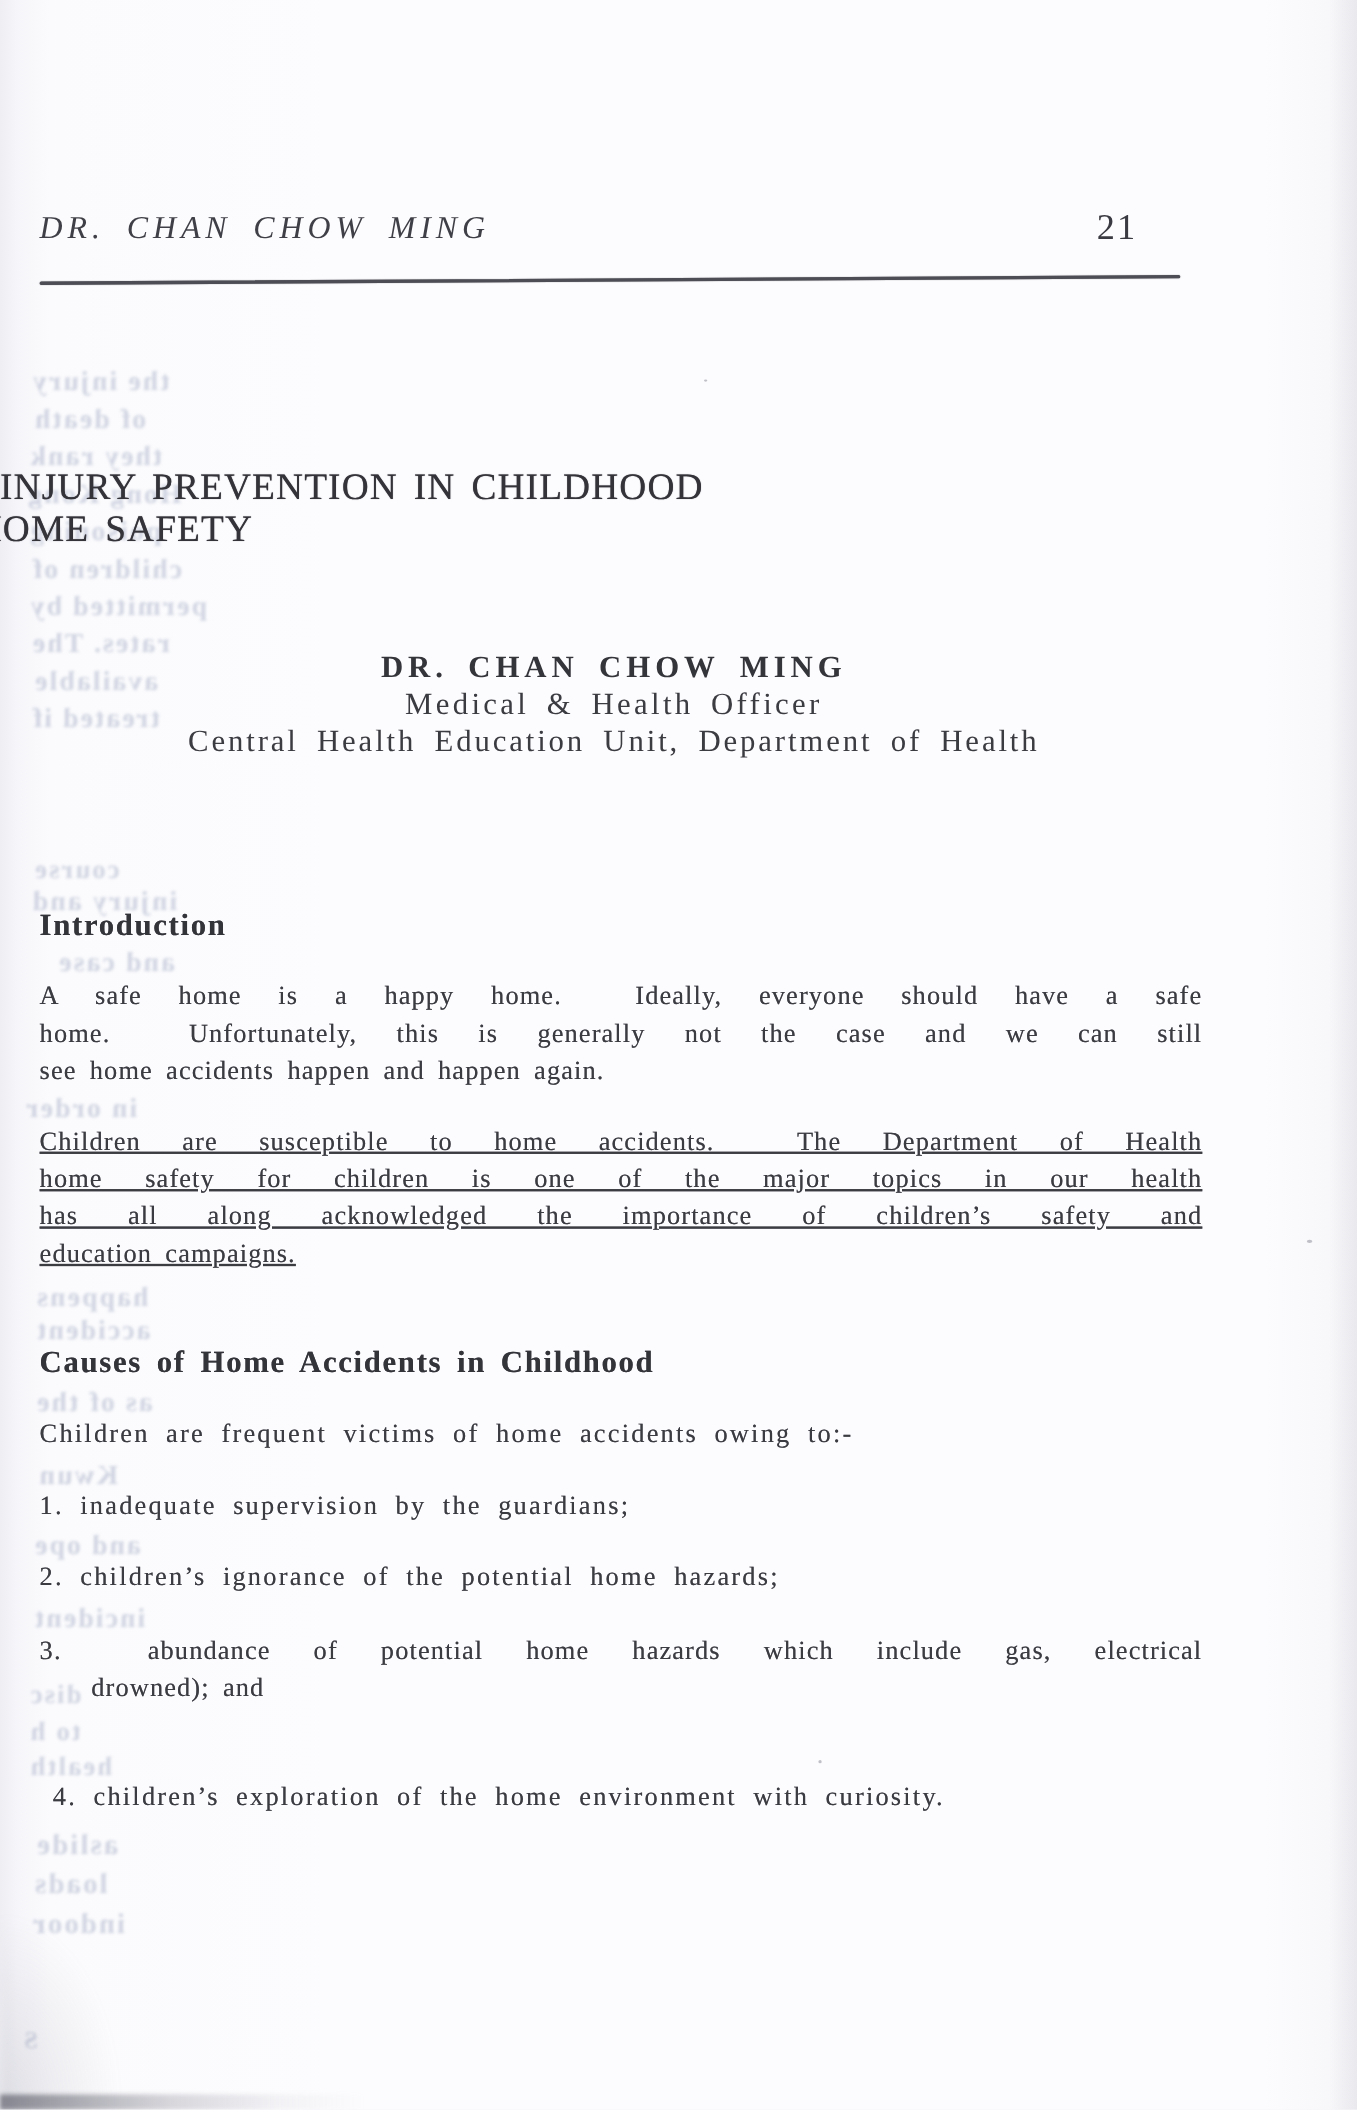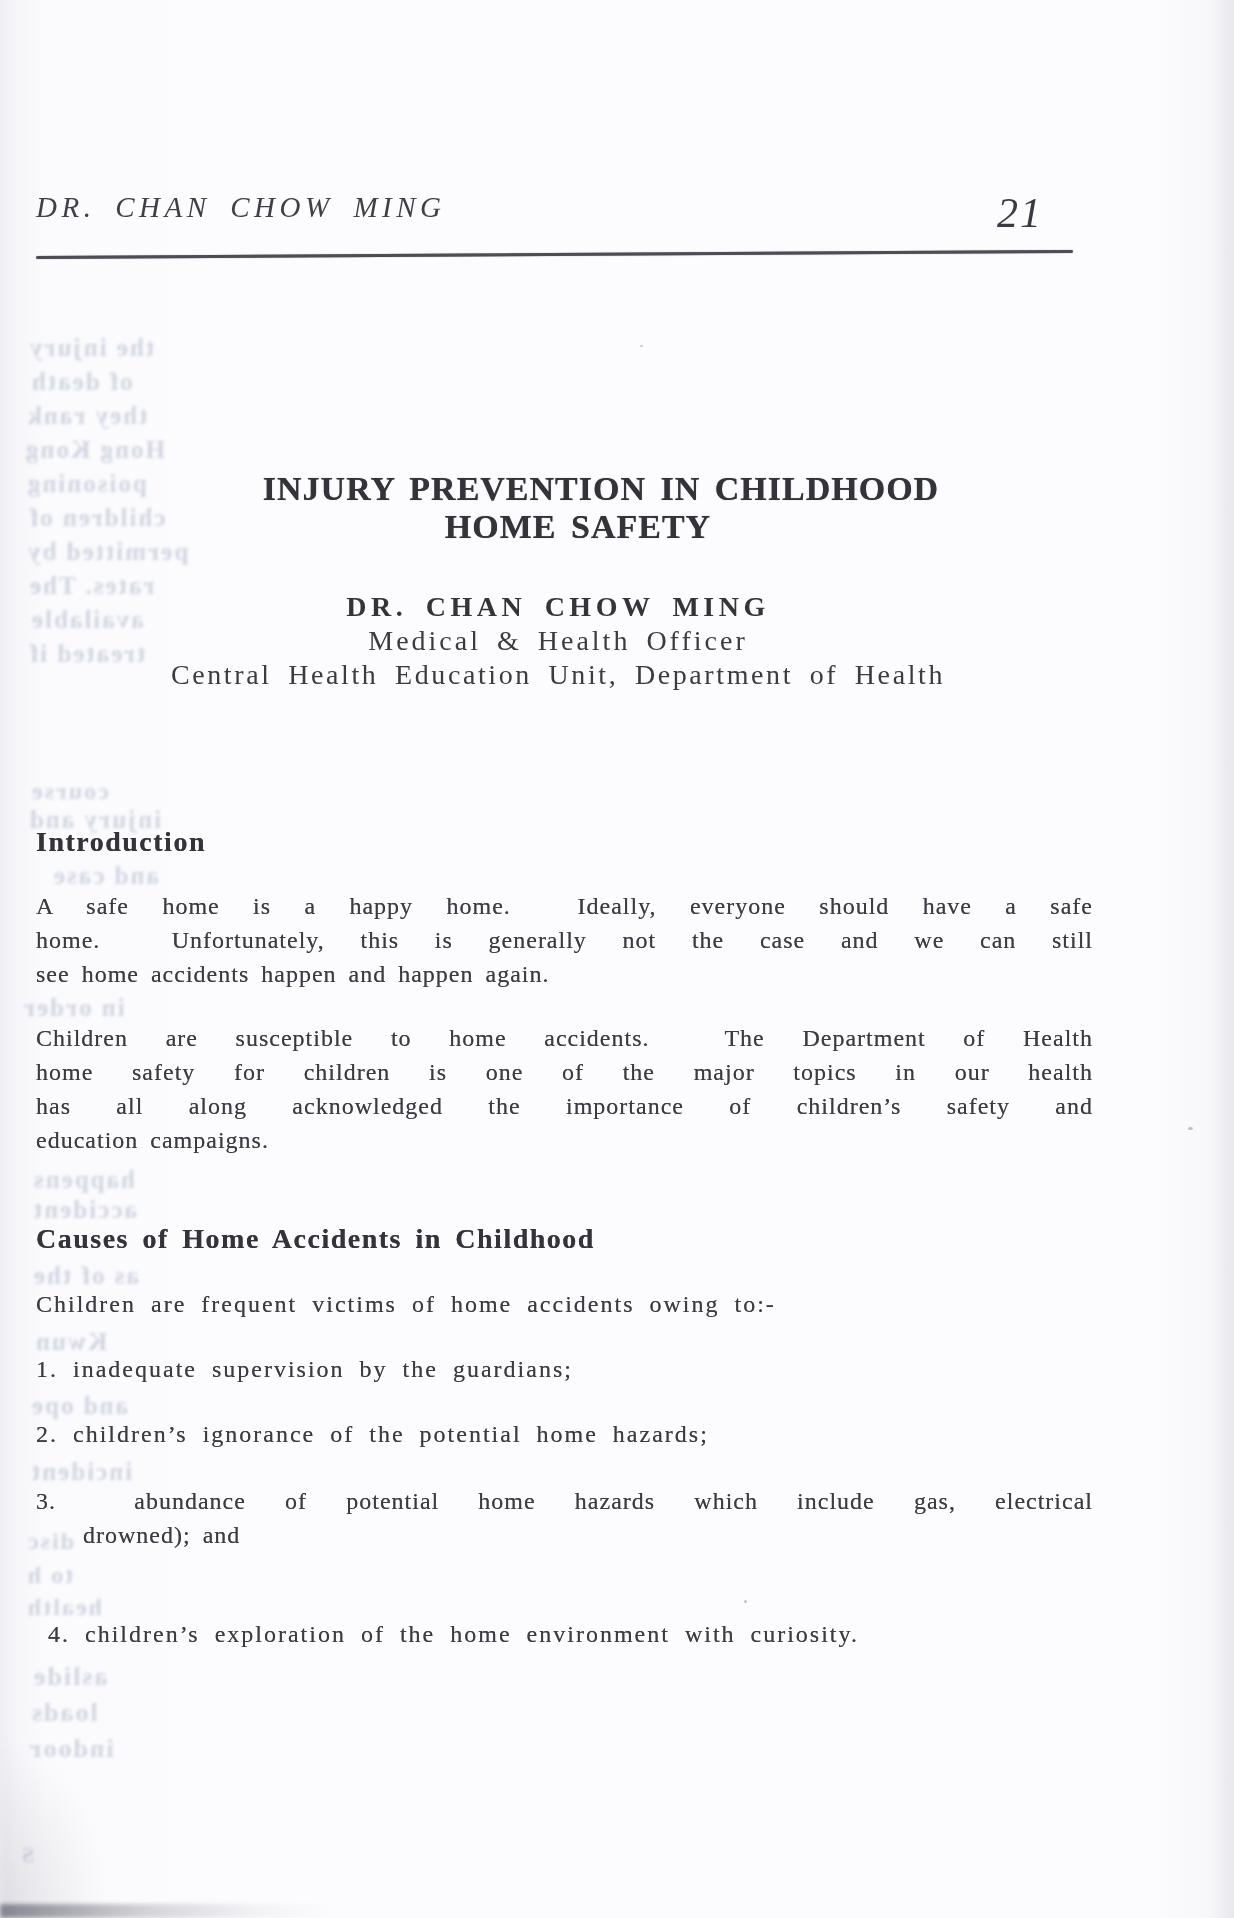--- a/index.html
+++ b/index.html
@@ -16,35 +16,34 @@
   }
   .abs{position:absolute;}
   
   .running-head{
     top:191px;left:36px;
     font-style:italic;font-size:29px;letter-spacing:4.5px;word-spacing:8px;
     color:#3f3f47;
   }
   .page-number{
     top:189px;left:997px;
-    font-style:italic;font-size:42px;letter-spacing:2px;color:#3a3a42;
+    font-size:33px;letter-spacing:2px;color:#3a3a42;
   }
   .header-rule{
     top:256px;left:36px;width:1037px;height:3px;
     background:#4d4d55;border-radius:2px;
     transform:rotate(-0.33deg);transform-origin:left center;
     box-shadow:0 0 1px rgba(70,70,80,.7);
   }
   
   .title-block{
-    top:425px;left:0;width:1202px;text-align:center;
-    font-weight:bold;font-size:34px;line-height:38px;
+    top:425px;left:0;width:1202px;
+    font-weight:normal;font-size:34px;line-height:38px;
     letter-spacing:1px;word-spacing:5px;color:#333339;
     text-shadow:0 0 .7px rgba(55,55,65,.85);
-    margin-top:45px;
   }
   .title-line2{transform:translateX(-23px);}
   
   .author-block{
     top:590px;left:0;width:1116px;text-align:center;
     font-size:28px;line-height:34px;color:#3b3b42;
   }
   .author-name{font-weight:bold;letter-spacing:4.5px;word-spacing:7px;color:#34343b;}
   .author-role{letter-spacing:3px;word-spacing:6px;}
   .author-affiliation{letter-spacing:2.6px;word-spacing:7px;}
@@ -117,21 +116,21 @@
   </div>
 
   <div class="abs heading fg" style="top:826px;">Introduction</div>
 
   <div class="abs textblock fg" style="top:889px;">
     <div class="jline">A safe home is a happy home.&nbsp; Ideally, everyone should have a safe</div>
     <div class="jline">home.&nbsp; Unfortunately, this is generally not the case and we can still</div>
     <div class="lline">see home accidents happen and happen again.</div>
   </div>
 
-  <div class="abs textblock fg" style="top:1021px;">
+  <div class="abs textblock fg" style="top:1021px;text-decoration:underline;">
     <div class="jline">Children are susceptible to home accidents.&nbsp; The Department of Health</div>
     <div class="jline">home safety for children is one of the major topics in our health</div>
     <div class="jline">has all along acknowledged the importance of children’s safety and</div>
     <div class="lline">education campaigns.</div>
   </div>
 
   <div class="abs heading fg" style="top:1223px;">Causes of Home Accidents in Childhood</div>
 
   <div class="abs textblock fg lead-line" style="top:1287px;">Children are frequent victims of home accidents owing to:-</div>
 

